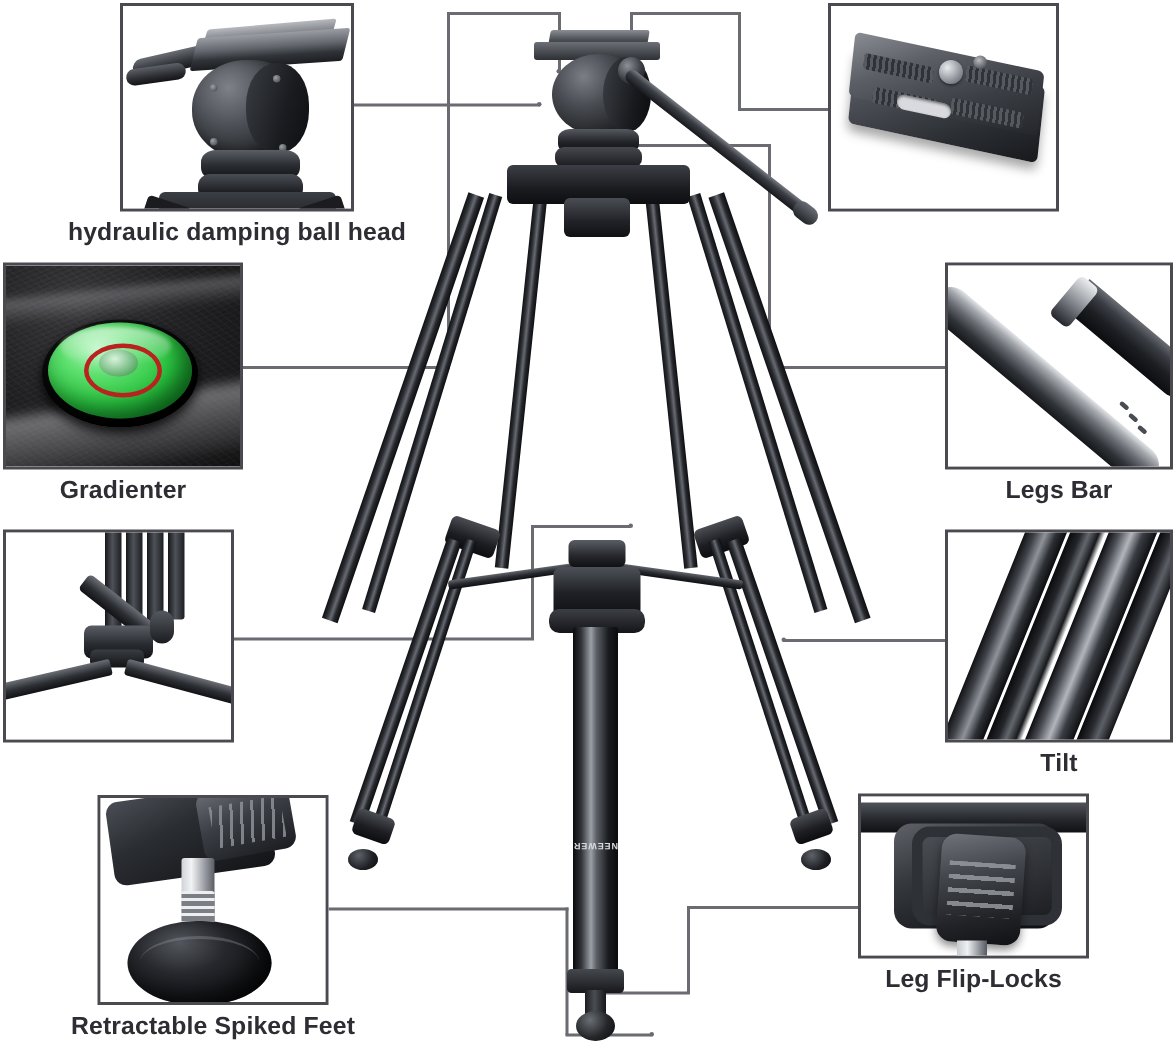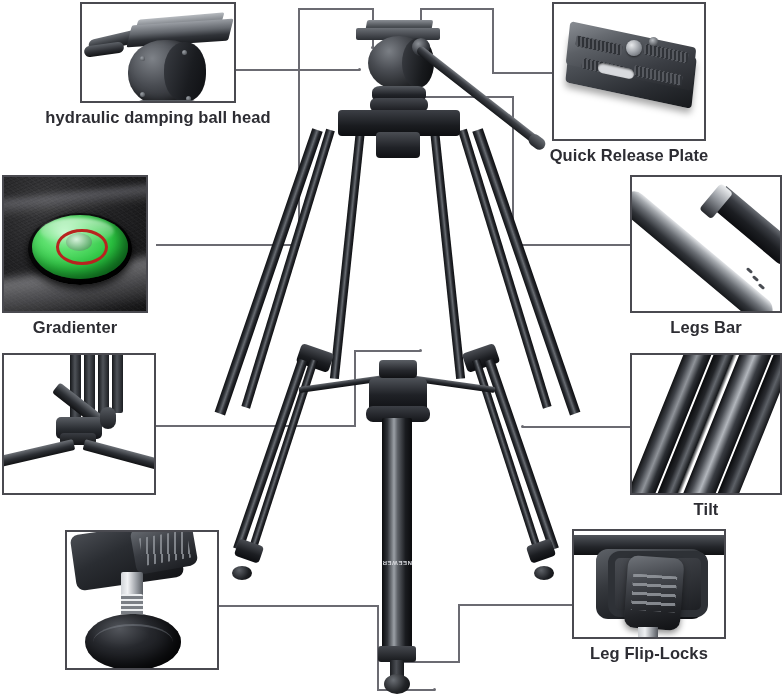--- a/index.html
+++ b/index.html
@@ -503,21 +503,21 @@
     <div class="t-el t-spread-hub"></div>
     <div class="t-el t-spread-clamp"></div>
     <div class="t-el t-spread-clamp2"></div>
     <div class="t-el t-center-col"></div>
     <div class="t-brand">NEEWER</div>
     <div class="t-el t-col-foot"></div>
     <div class="t-el t-col-stem"></div>
     <div class="t-el t-col-ball"></div>
   </div>
 
-  <div class="callout" style="left:80px;top:2px;width:156px;height:101px;">
+  <div class="callout" style="left:80px;top:2px;width:156px;height:139px;">
     <div class="frame">
       <div class="ph bh-bg">
         <div class="bh-arm"></div>
         <div class="bh-arm2"></div>
         <div class="bh-plate2"></div>
         <div class="bh-plate"></div>
         <div class="bh-body"></div>
         <div class="bh-body2"></div>
         <div class="bh-screw" style="left:58px;top:52px;"></div>
         <div class="bh-screw" style="left:58px;top:88px;"></div>
@@ -540,24 +540,23 @@
         <div class="qr-top"></div>
         <div class="qr-grip" style="left:22px;top:36px;width:46px;"></div>
         <div class="qr-grip" style="left:28px;top:58px;width:42px;"></div>
         <div class="qr-grip" style="left:90px;top:44px;width:44px;"></div>
         <div class="qr-grip" style="left:80px;top:66px;width:48px;"></div>
         <div class="qr-slot"></div>
         <div class="qr-screw"></div>
         <div class="qr-hole"></div>
       </div>
     </div>
-    <div class="cap below">Quick Release Plate</div>
-  </div>
-
-  <div class="callout" style="left:2px;top:175px;width:146px;height:138px;">
+  </div>
+
+  <div class="callout" style="left:2px;top:175px;width:160px;height:138px;">
     <div class="frame">
       <div class="ph gr-bg">
         <div class="gr-tex"></div>
         <div class="gr-sweep2"></div>
         <div class="gr-sweep"></div>
         <div class="gr-ring"></div>
         <div class="gr-bubble"></div>
         <div class="gr-glass"></div>
         <div class="gr-redring"></div>
         <div class="gr-center"></div>
@@ -614,20 +613,21 @@
       <div class="ph sf-bg">
         <div class="sf-lock"></div>
         <div class="sf-lever"></div>
         <div class="sf-ribs"></div>
         <div class="sf-shaft"></div>
         <div class="sf-thread"></div>
         <div class="sf-foot"></div>
         <div class="sf-groove"></div>
       </div>
     </div>
+    <div class="cap below">Retractable Spiked Feet</div>
   </div>
 
   <div class="callout" style="left:572px;top:529px;width:154px;height:110px;">
     <div class="frame">
       <div class="ph fl-bg">
         <div class="fl-top"></div>
         <div class="fl-body"></div>
         <div class="fl-ring"></div>
         <div class="fl-lever"></div>
         <div class="fl-ribs"></div>

